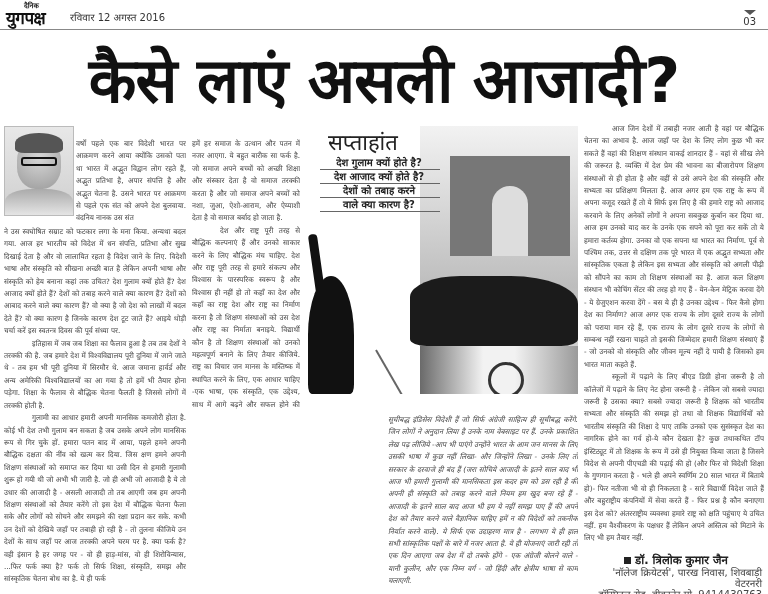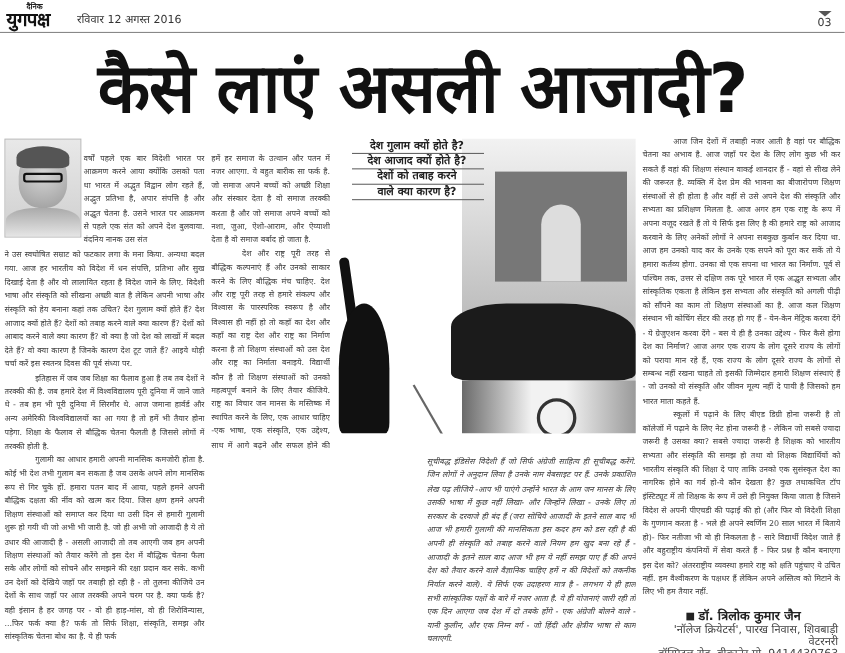--- a/index.html
+++ b/index.html
@@ -82,20 +82,21 @@
     </div>
   <div class="crowd"></div>
   <div class="band"></div>
   <div class="wheel"></div>
   <div class="arm"></div>
   <div class="man"></div>
   <div class="flagpole"></div>
 </div>
 
 <div class="sidebar-box">
+  <div class="saptahant">सप्ताहांत</div>
   <div class="q">देश गुलाम क्यों होते है?</div>
   <div class="q">देश आजाद क्यों होते है?</div>
   <div class="q">देशों को तबाह करने</div>
   <div class="q">वाले क्या कारण है?</div>
 </div>
 
 <div class="col" style="left:192px;top:400px;width:190px;height:192px;">
   <p></p>
 </div>
 

